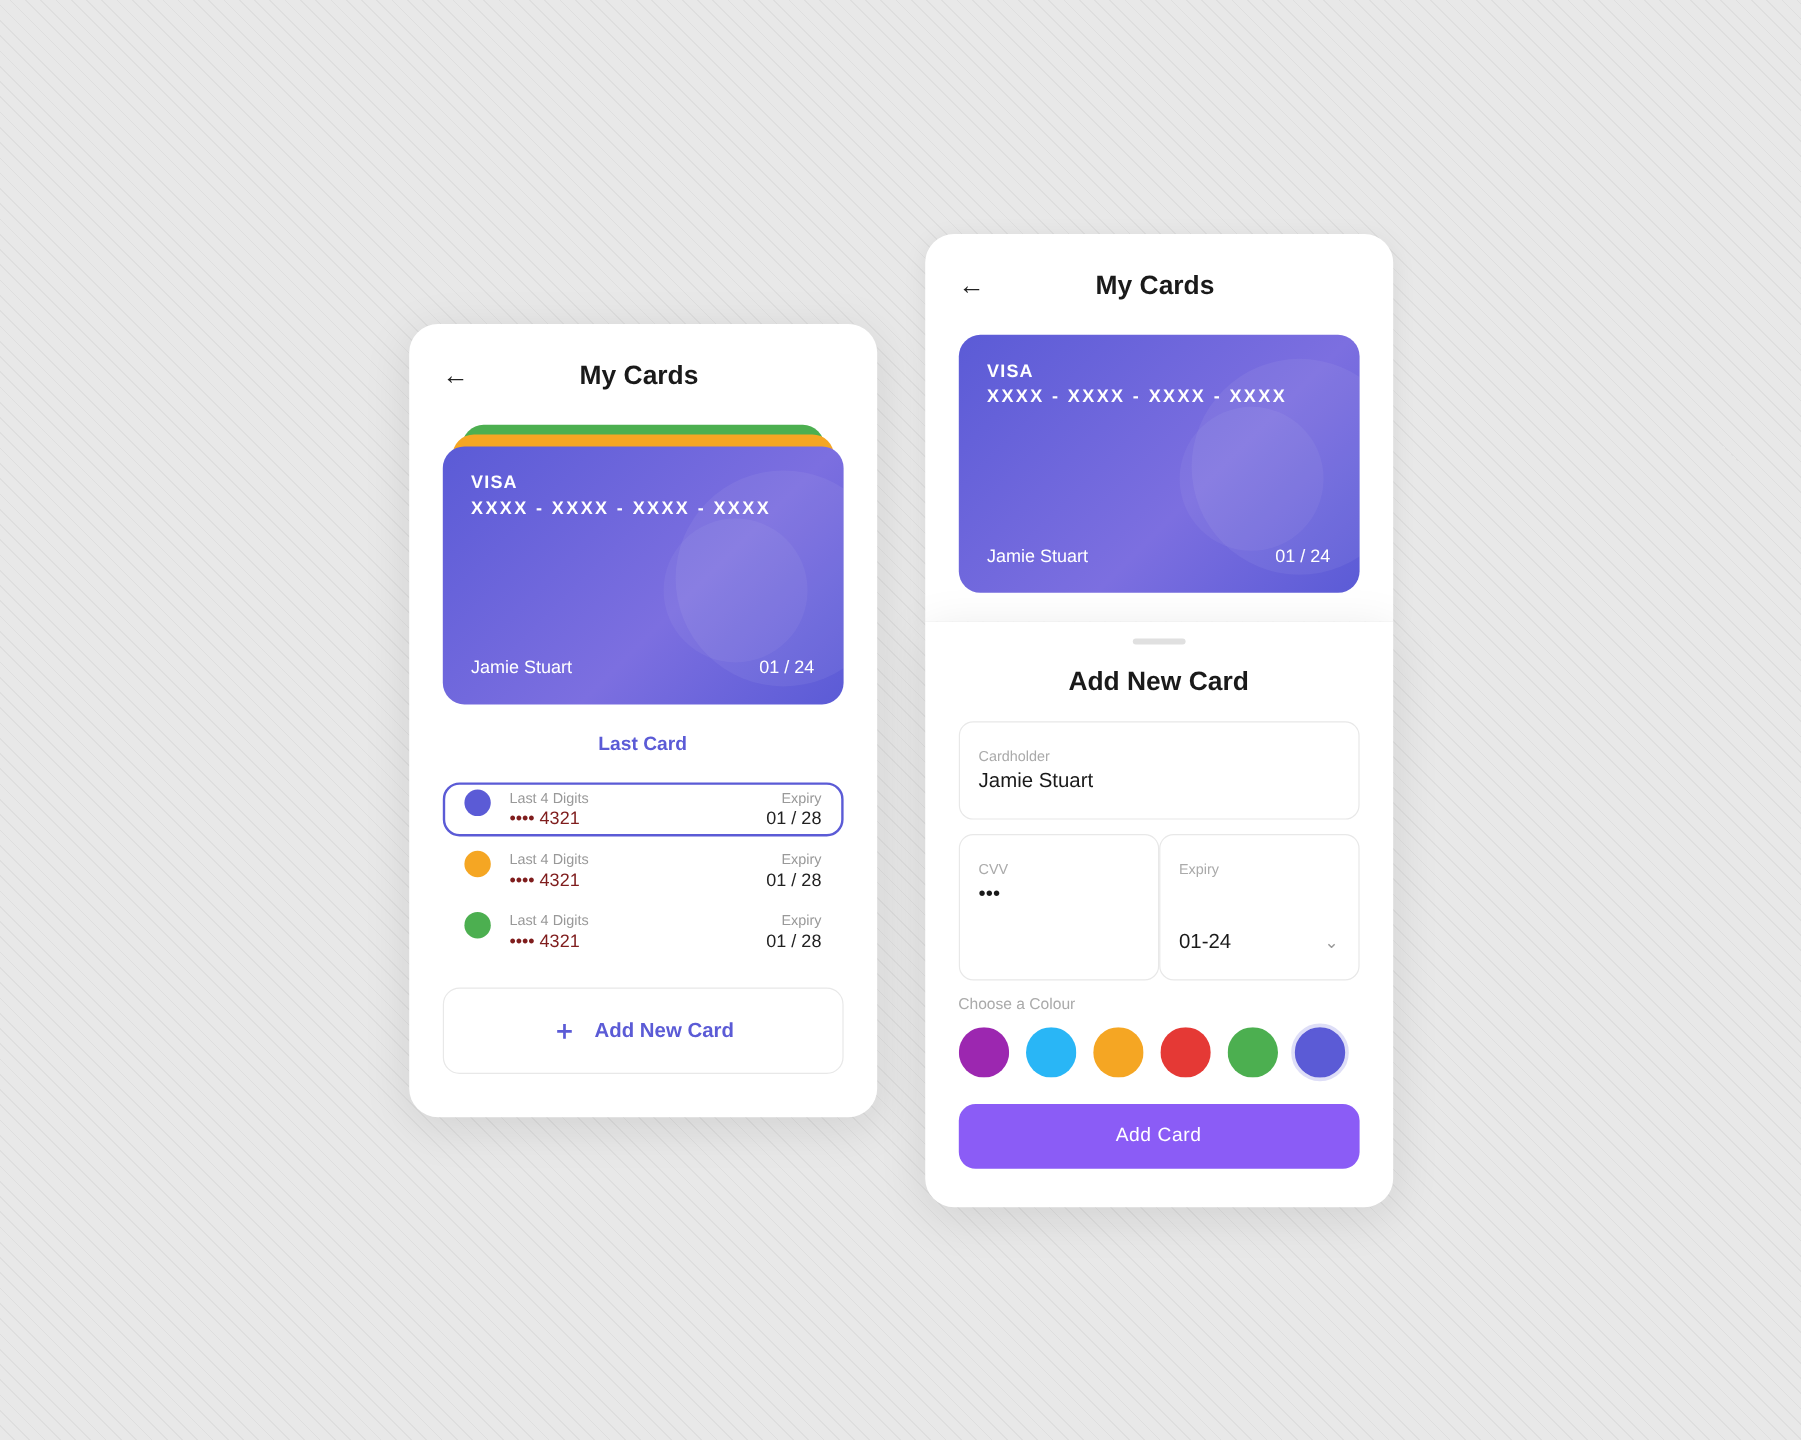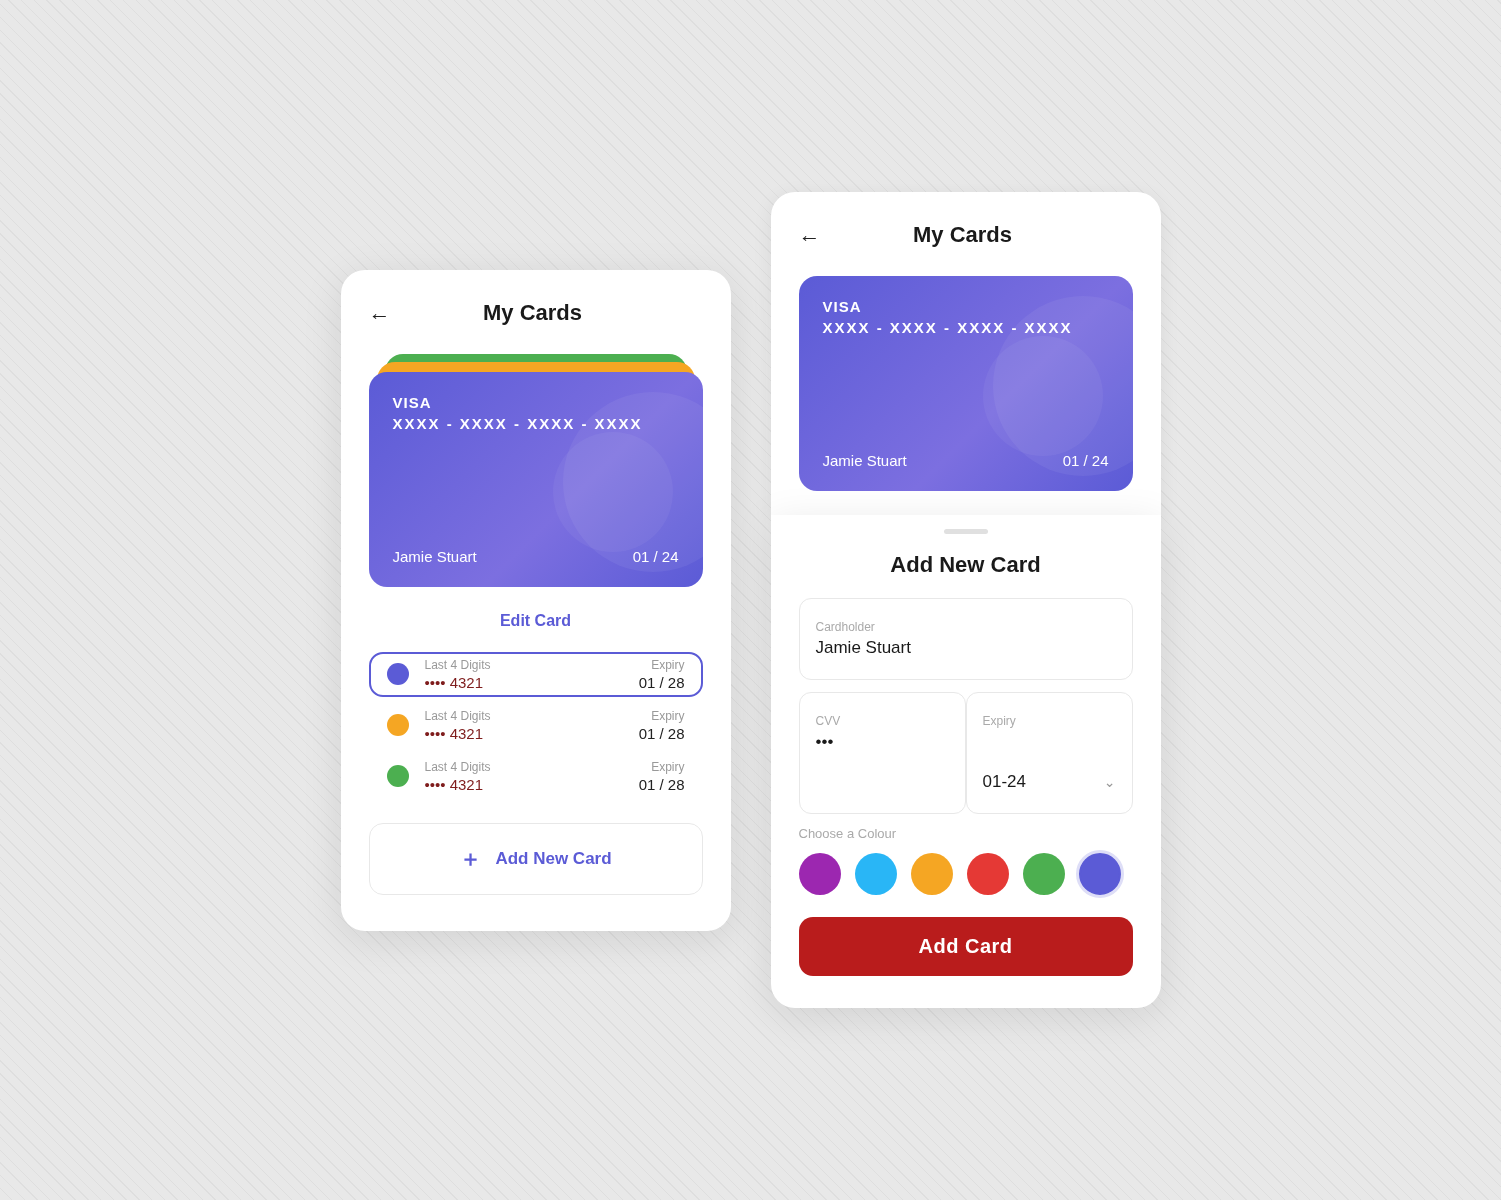--- a/index.html
+++ b/index.html
@@ -159,21 +159,21 @@
 
     
     .card-list {
       display: flex;
       flex-direction: column;
       gap: 0;
       margin-bottom: 18px;
     }
     .card-list-item {
       display: flex;
-      align-items: center;
+      align-items: flex-start;
       padding: 4px 16px;
       border-radius: 14px;
       cursor: pointer;
       border: 2px solid transparent;
       margin-bottom: 6px;
     }
     .card-list-item.active {
       border-color: #5b5bd6;
     }
     .card-dot {
@@ -361,26 +361,26 @@
     }
     .colour-dot.selected {
       border-color: #5b5bd6;
       outline: 3px solid rgba(91,91,214,0.2);
     }
 
     
     .add-card-submit {
       width: 100%;
       padding: 18px;
-      background: #b91c1c;
+      background: #8b5cf6;
       color: #fff;
       border: none;
       border-radius: 14px;
-      font-size: 20px;
-      font-weight: 700;
+      font-size: 16px;
+      font-weight: 400;
       cursor: pointer;
       letter-spacing: 0.5px;
     }
   </style>
 </head>
 <body>
 
 <div class="panel left-panel">
 
   <div class="panel-header">
@@ -396,21 +396,21 @@
         <div class="card-network">VISA</div>
         <div class="card-number">XXXX - XXXX - XXXX - XXXX</div>
       </div>
       <div class="card-footer">
         <span class="card-holder">Jamie Stuart</span>
         <span class="card-expiry">01 / 24</span>
       </div>
     </div>
   </div>
 
-  <button class="edit-card-link">Edit Card</button>
+  <button class="edit-card-link">Last Card</button>
 
   <div class="card-list">
 
     <div class="card-list-item active">
       <div class="card-dot" style="background:#5b5bd6;"></div>
       <div class="card-list-info">
         <div class="card-list-left">
           <div class="card-list-label">Last 4 Digits</div>
           <div class="card-list-digits">•••• 4321</div>
         </div>

